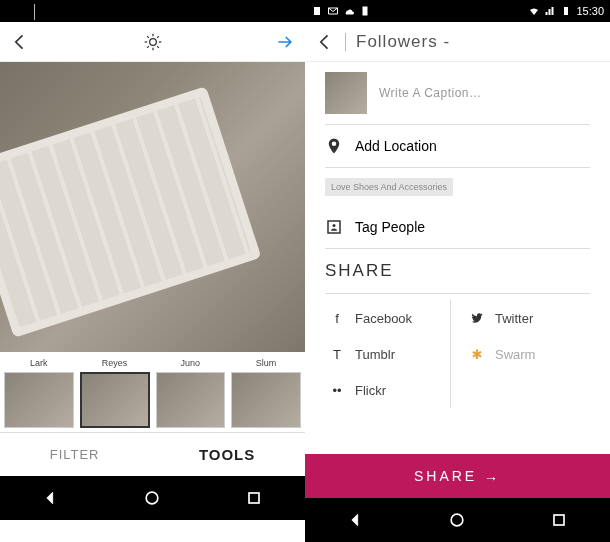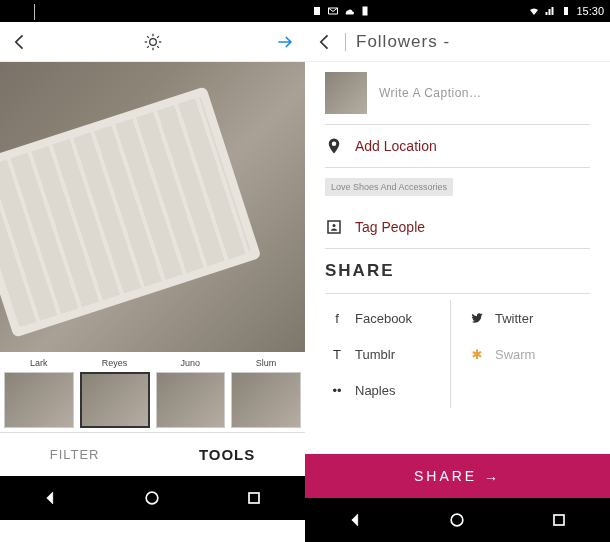--- a/index.html
+++ b/index.html
@@ -33,25 +33,25 @@
 .btab{font-size:13px;letter-spacing:1px;color:#888;font-weight:300}
 .btab.active{font-size:15px;color:#222;font-weight:600}
 
 
 .title{font-size:17px;color:#555;letter-spacing:1px;font-weight:300}
 .content{flex:1;padding:0 20px;overflow:hidden}
 .cap-row{display:flex;gap:12px;align-items:center;padding:10px 0;border-bottom:1px solid #ddd}
 .cap-thumb{width:42px;height:42px;background:linear-gradient(135deg,#8a8378,#b5ada1)}
 .cap-input{color:#999;font-size:12px;letter-spacing:.5px}
 
-.row{display:flex;gap:12px;align-items:center;padding:12px 0;border-bottom:1px solid #ddd;font-size:14px;color:#7f1d1d}
+.row{display:flex;gap:12px;align-items:center;padding:12px 0;border-bottom:1px solid #ddd;font-size:14px;color:#000000}
 .pin{width:18px;height:18px}
 .tags{display:flex;gap:20px;padding:10px 0}
 .tag{background:#e6e6e6;color:#888;font-size:9px;padding:4px 6px;border-radius:1px;white-space:nowrap}
-.share-h{font-size:17px;letter-spacing:2px;color:#333;padding:12px 0;border-bottom:1px solid #ddd;font-weight:700}
+.share-h{font-size:17px;letter-spacing:2px;color:#333;padding:12px 0;border-bottom:1px solid #ddd;font-weight:400}
 .share-grid{display:flex;padding:6px 0}
 .share-col{flex:1;display:flex;flex-direction:column}
 .share-col:first-child{border-right:1px solid #ddd}
 .sopt{display:flex;align-items:center;gap:10px;padding:10px 4px;font-size:13px;color:#444}
 .sico{width:16px;height:16px;display:flex;align-items:center;justify-content:center;font-size:13px;color:#333}
 
 .sharebtn{height:44px;background:#be185d;color:#fff;display:flex;align-items:center;justify-content:center;font-size:14px;letter-spacing:3px;font-weight:300}
 
 
 .nav{height:44px;background:#000;display:flex;align-items:center;justify-content:space-around}
@@ -203,21 +203,21 @@
         <div class="sopt">
             <div class="sico">f</div>
             <span>Facebook</span>
           </div>
         <div class="sopt">
             <div class="sico">T</div>
             <span>Tumblr</span>
           </div>
         <div class="sopt">
             <div class="sico">••</div>
-            <span>Naples</span>
+            <span>Flickr</span>
           </div>
       </div>
       <div class="share-col" style="padding-left:14px">
         <div class="sopt">
             <div class="sico">
               <svg width="14" height="14" viewBox="0 0 24 24" fill="#333">
                 <path d="M22 5.8a8 8 0 01-2.4.7 4 4 0 001.8-2.3 8 8 0 01-2.6 1A4 4 0 0012 9a11 11 0 01-8-4.2 4 4 0 001.3 5.5A4 4 0 013 9.8v.1a4 4 0 003.3 4 4 4 0 01-1.9.1 4 4 0 003.8 2.9A8 8 0 012 18.6 11 11 0 008 20c7.3 0 11.3-6.2 11.3-11.6v-.5A8 8 0 0022 5.8z"></path>
               </svg>
             </div>
             <span>Twitter</span>

